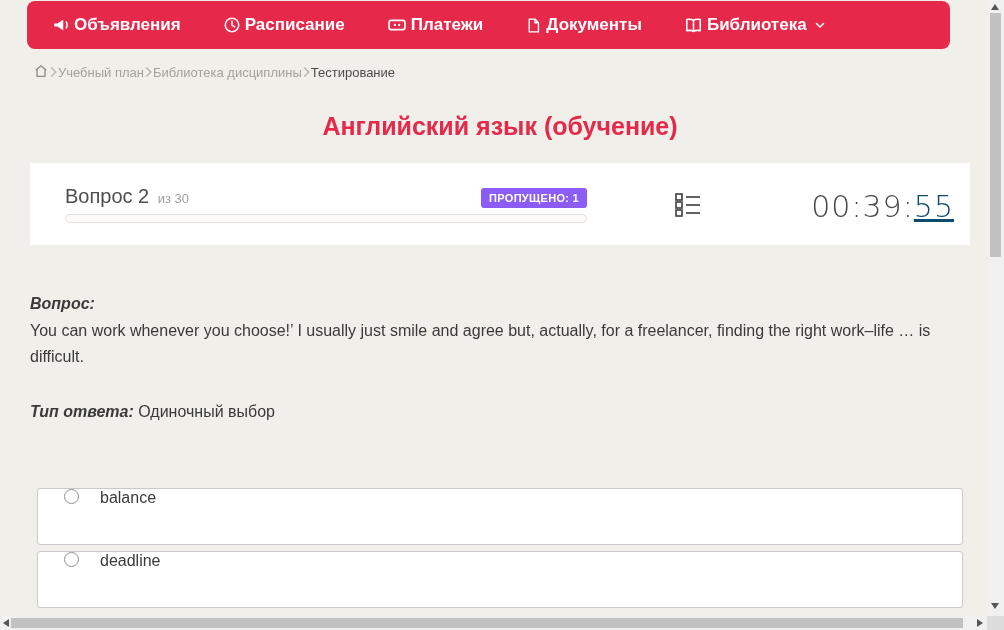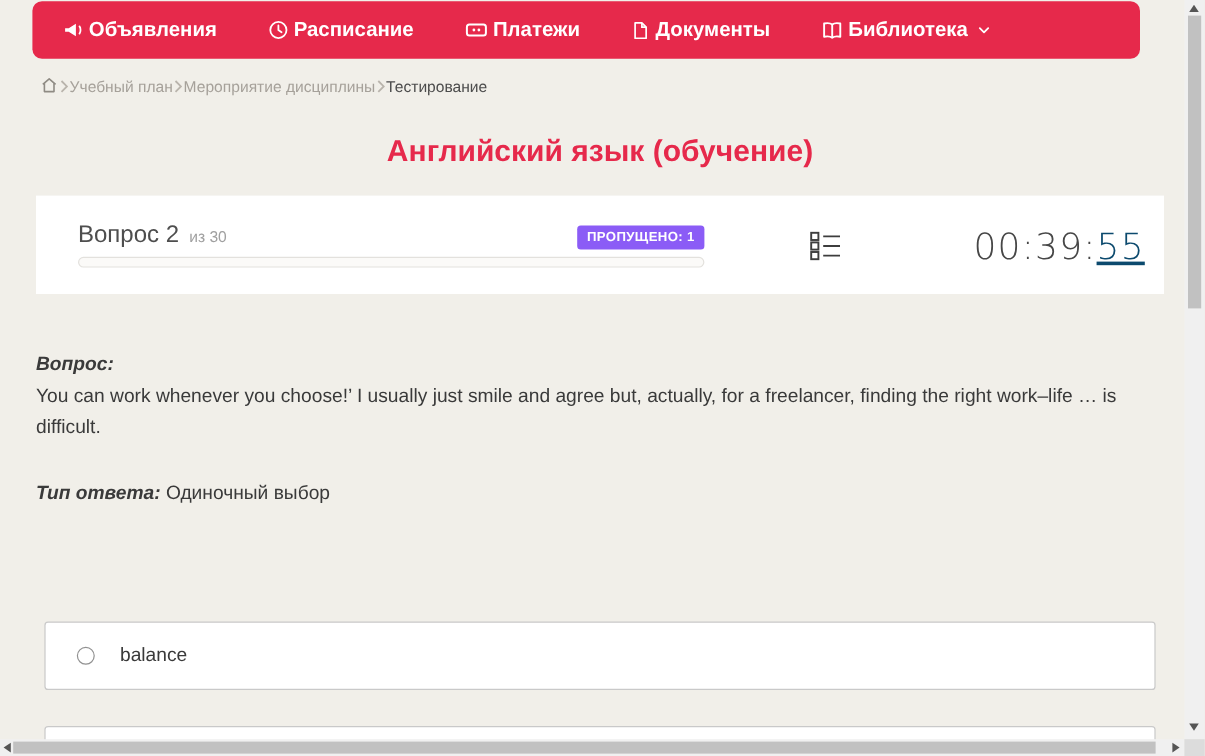--- a/index.html
+++ b/index.html
@@ -77,22 +77,22 @@
     font-size:16px; line-height:26px; color:#3a3a3a;
   }
   .q-heading { font-weight:700; font-style:italic; margin-bottom:1px; }
   .answer-type { position:absolute; left:30px; top:403px; font-size:16px; }
   .answer-type b { font-style:italic; }
 
   
   .options { position:absolute; left:37px; top:488px; width:926px; }
   .option {
     height:57px; background:#fff; border:1px solid #c9c9c9; border-radius:3px;
-    display:flex; align-items:center; padding-left:26px; gap:21px;
-    margin-bottom:6px; cursor:pointer;margin-top:30px;
+    display:flex; align-items:flex-start; padding-left:26px; gap:21px;
+    margin-bottom:6px; cursor:pointer;
   }
   .option:nth-child(2){ margin-bottom:9px; }
   .option.cut { border-color:#6f6f6f; height:20px; }
   .radio {
     width:15px; height:15px; border:1px solid #919191; border-radius:50%;
     background:#fff; flex:0 0 auto;
   }
   .option-label { font-size:16px; color:#3a3a3a; }
 
   
@@ -181,21 +181,21 @@
     <svg width="9" height="12" viewBox="0 0 12 16" fill="none" stroke="#b9b4ac" stroke-width="2">
         <path d="M3 2l6 6-6 6"></path>
       </svg>
   </span>
   <span class="crumb">Учебный план</span>
   <span class="crumb-sep">
     <svg width="9" height="12" viewBox="0 0 12 16" fill="none" stroke="#b9b4ac" stroke-width="2">
         <path d="M3 2l6 6-6 6"></path>
       </svg>
   </span>
-  <span class="crumb">Мероприятие дисциплины</span>
+  <span class="crumb">Библиотека дисциплины</span>
   <span class="crumb-sep">
     <svg width="9" height="12" viewBox="0 0 12 16" fill="none" stroke="#b9b4ac" stroke-width="2">
         <path d="M3 2l6 6-6 6"></path>
       </svg>
   </span>
   <span class="crumb crumb-current">Тестирование</span>
 </div>
 
 <h1 class="page-title">Английский язык (обучение)</h1>
 

